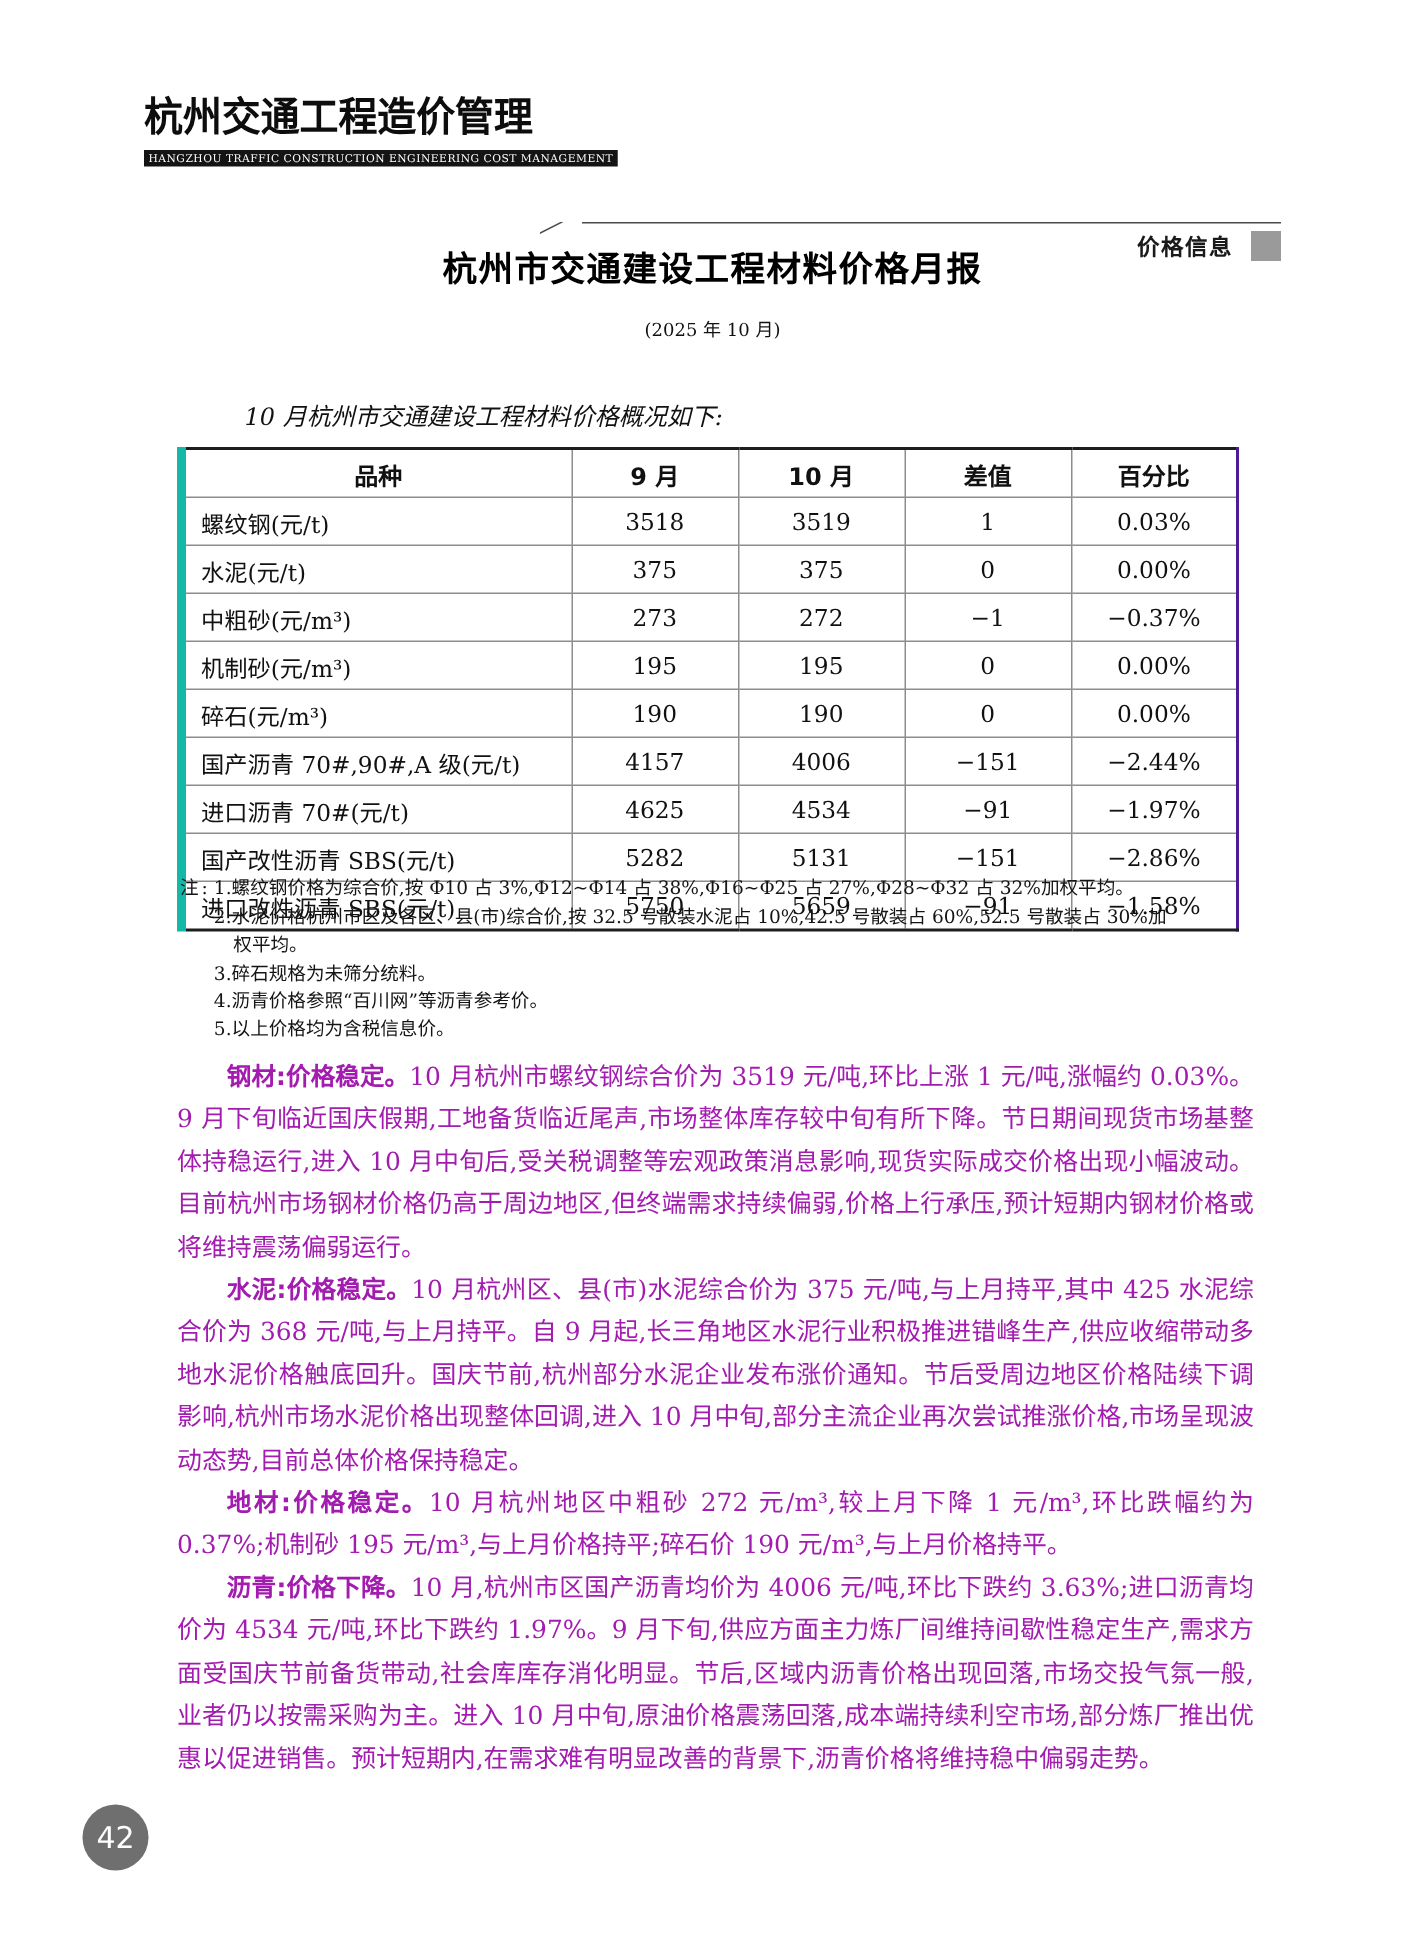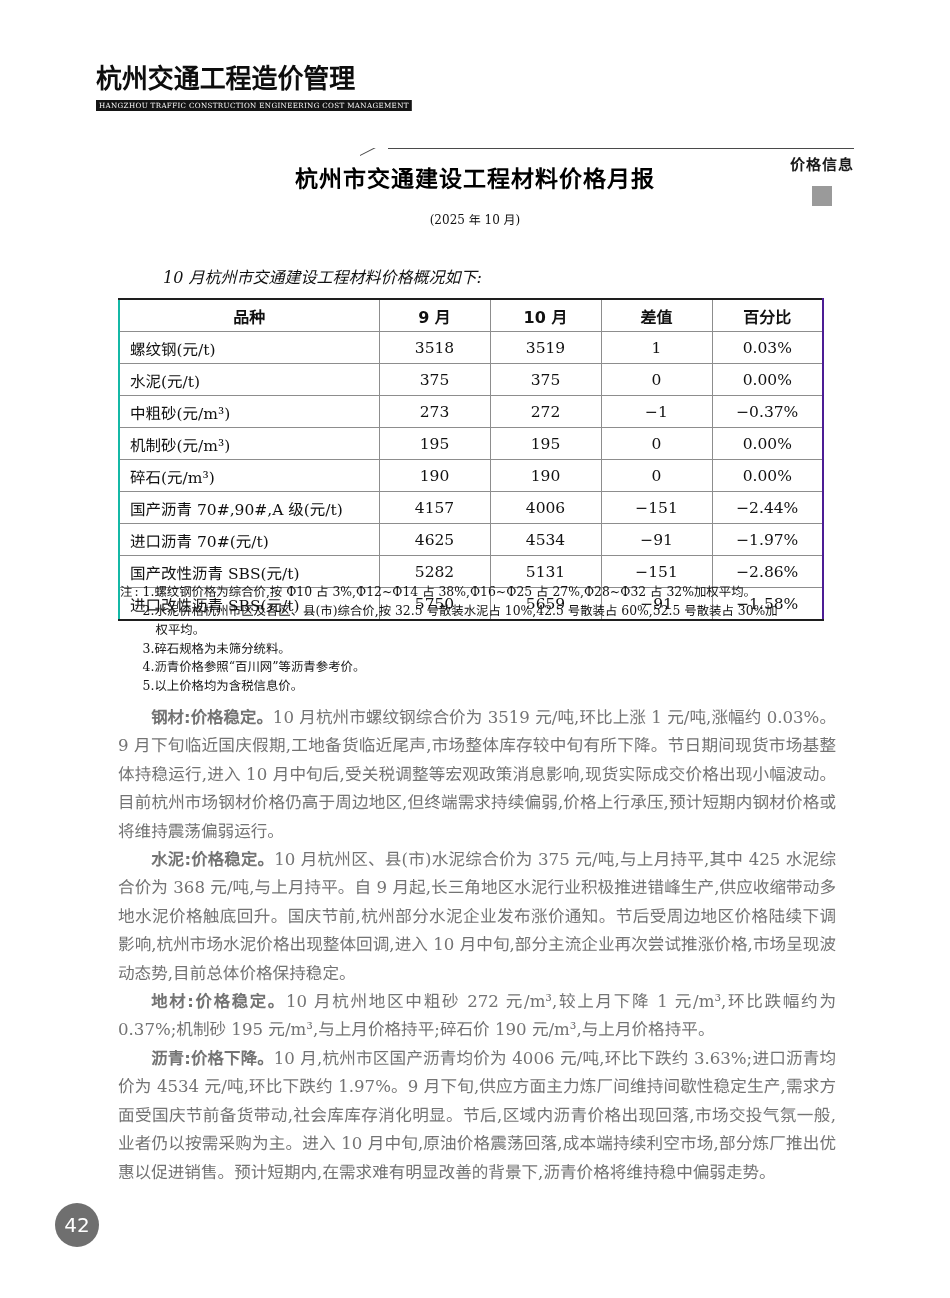--- a/index.html
+++ b/index.html
@@ -90,21 +90,20 @@
     transform: rotate(-27deg);
     transform-origin: left center;
   }
   .head-right {
     position: absolute;
     right: 96px;
     top: 93px;
     display: flex;
     align-items: center;
     gap: 12px;
-    flex-direction: column;
   }
   .head-right-label {
     font-family: "DejaVu Sans", "Liberation Sans", sans-serif;
     font-weight: 700;
     font-size: 15px;
     letter-spacing: 1px;
     color: #1a1a1a;
   }
   .head-square {
     width: 20px;
@@ -170,21 +169,21 @@
     font-family: "DejaVu Sans", "Liberation Sans", sans-serif;
     font-size: 16px;
     text-align: center;
   }
   .price-table .c-name { text-align: left; padding-left: 10px; }
   .price-table .c-num  { text-align: center; }
   .price-table .col-name { width: 260px; }
   .price-table .col-v   { width: 111px; }
   .price-table tr:first-child th { border-top: 2px solid #1e1e1e; }
   .price-table tr:last-child td { border-bottom: 2px solid #1e1e1e; }
-  .price-table th:first-child, .price-table td:first-child { border-left: 2px solid #14b8a6; }
+  .price-table th:first-child, .price-table td:first-child { border-left: 6px solid #14b8a6; }
   .price-table th:last-child,  .price-table td:last-child  { border-right: 2px solid #4c1d95; }
 
   
   .notes {
     position: absolute;
     left: 120px;
     top: 583px;
     width: 715px;
     font-family: "DejaVu Serif", "Liberation Serif", serif;
     font-size: 12.4px;
@@ -198,21 +197,21 @@
   .note-item.cont { padding-left: 13px; }
 
   
   .body-copy {
     position: absolute;
     left: 118px;
     top: 704px;
     width: 718px;
     font-size: 16.6px;
     line-height: 28.4px;
-    color: #737373;
+    color: #a21caf;
     text-align: justify;
     text-justify: inter-ideograph;
   }
   .body-copy p {
     margin: 0;
     text-indent: 2em;
   }
   .lead {
     font-family: "DejaVu Sans", "Liberation Sans", sans-serif;
     font-weight: 700;

